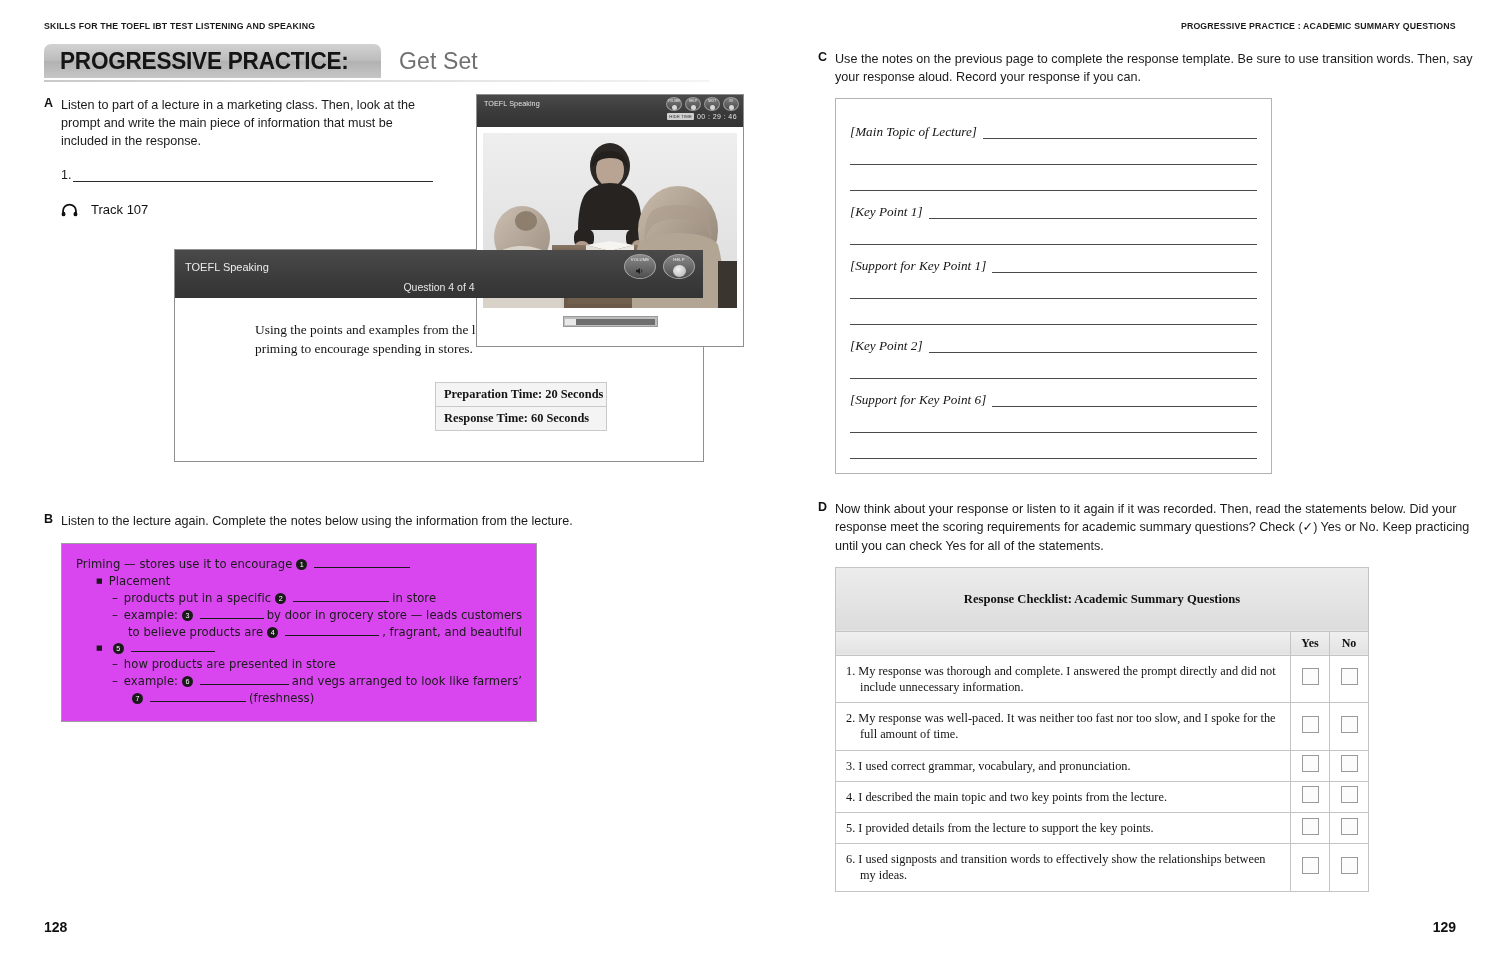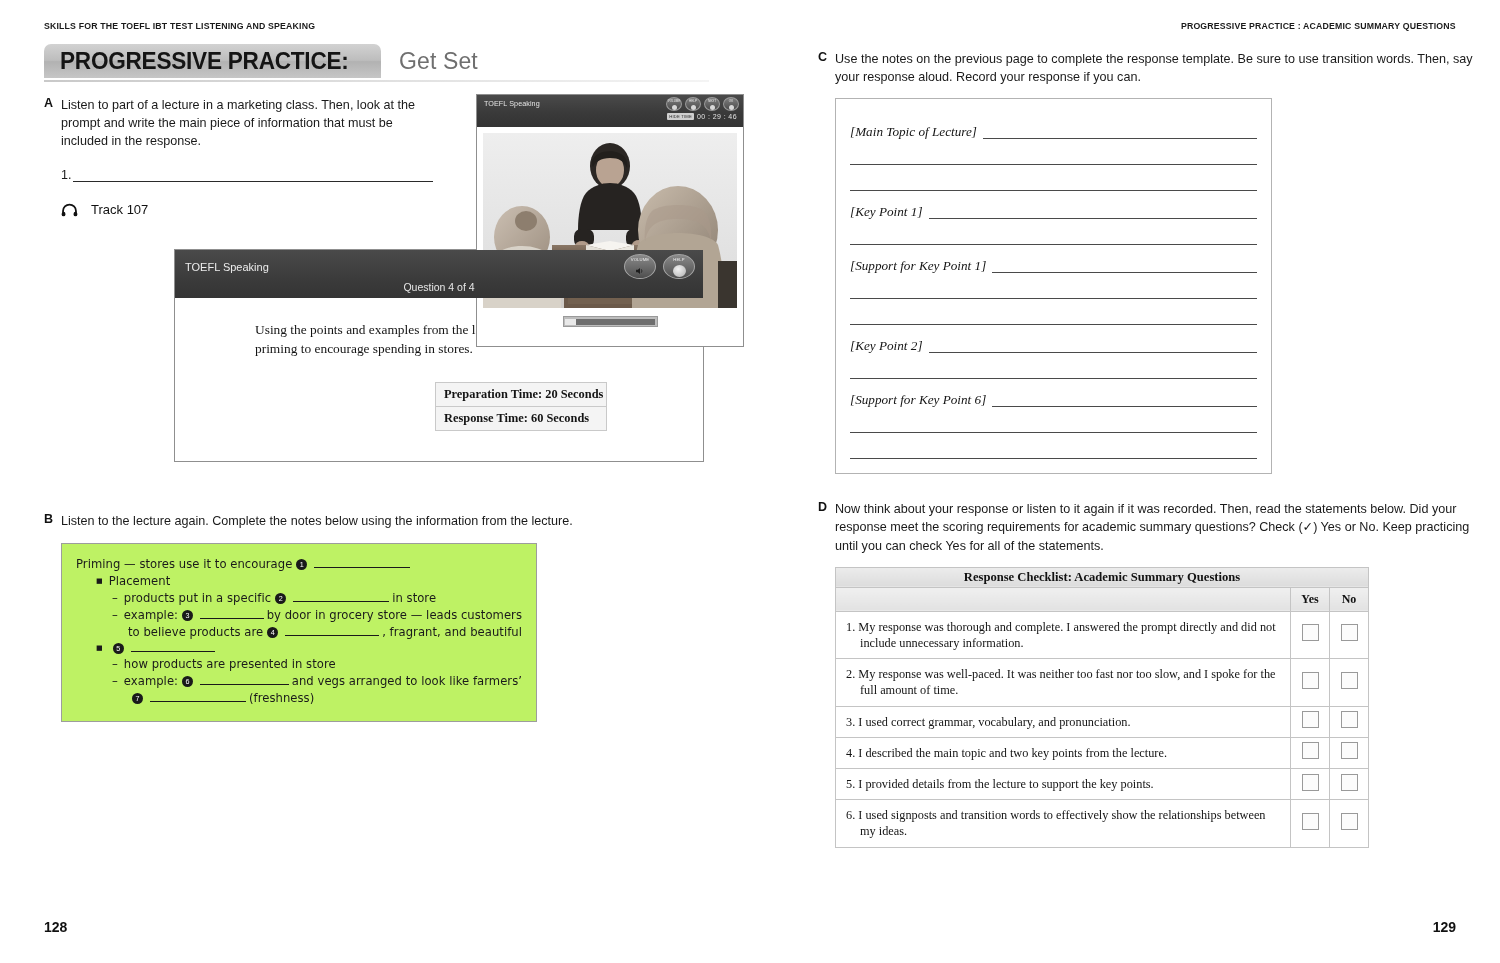--- a/index.html
+++ b/index.html
@@ -228,21 +228,21 @@
     padding: 4px 0 4px 8px;
     color: #141414;
   }
   .time-row + .time-row { border-top: none; }
 
   
   .notes-box {
     margin-top: 12px;
     width: 476px;
     border: 1px solid #9d9d9d;
-    background: #bef264;
+    background: #d946ef;
     padding: 12px 14px 14px 14px;
   }
   .notes {
     font-family: "DejaVu Sans", sans-serif;
     font-size: 11.6px;
     line-height: 1.48;
     color: #1a1a1a;
     letter-spacing: .004em;
   }
   .nline { display: flex; align-items: baseline; white-space: nowrap; }
@@ -292,21 +292,21 @@
     width: 534px;
     border: 1px solid #b0b0b0;
     border-collapse: collapse;
     font-family: "Liberation Serif", serif;
     background: #fff;
   }
   .chk td, .chk th { border: 1px solid #c4c4c4; }
   .chk-title {
     background: linear-gradient(180deg,#ececec,#dcdcdc);
     text-align: center; font-weight: 700; font-size: 12.6px;
-    padding: 2px 0; color: #121212;
+    padding: 24px 0; color: #121212;
   }
   .chk-sub td {
     background: linear-gradient(180deg,#f0f0f0,#e2e2e2);
     font-weight: 700; font-size: 12px; text-align: center;
     padding: 4px 0; color: #121212;
   }
   .chk-stmt {
     font-size: 12.3px; line-height: 1.32;
     padding: 7px 10px 7px 10px; color: #141414;
     vertical-align: top;

